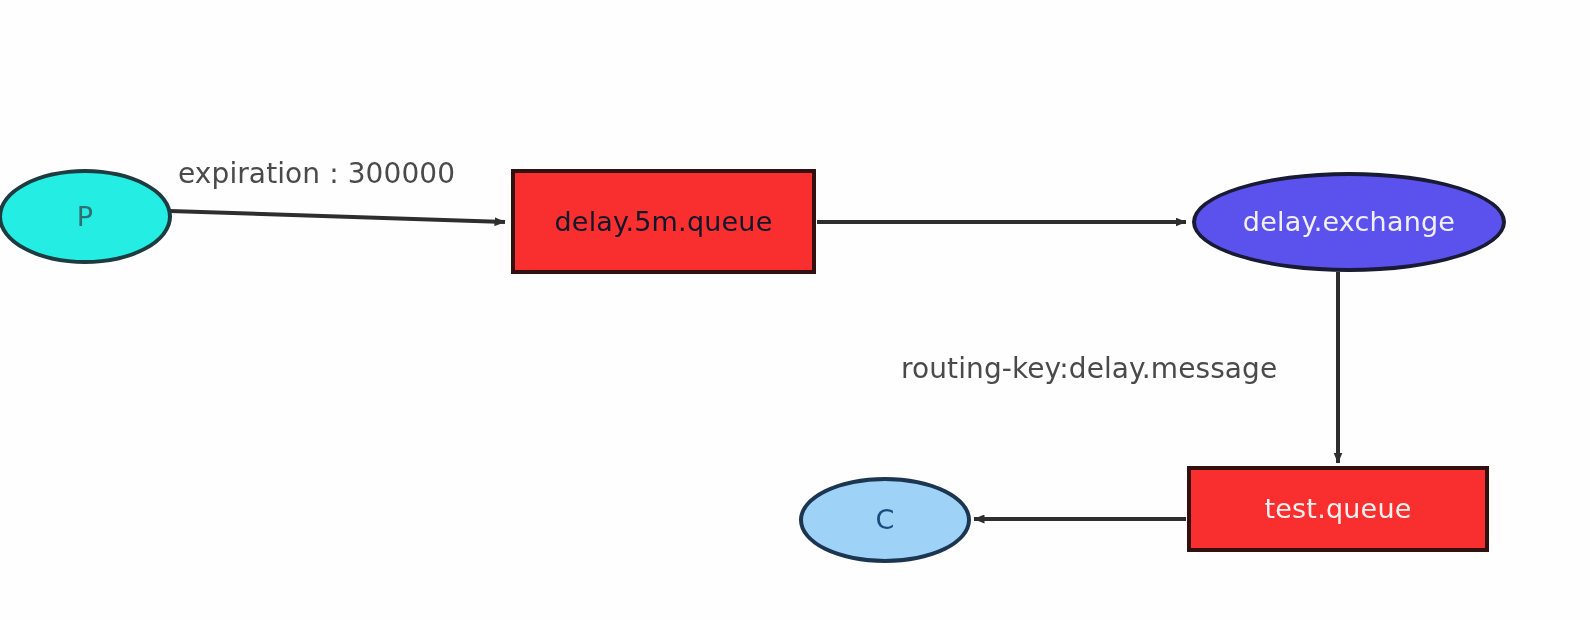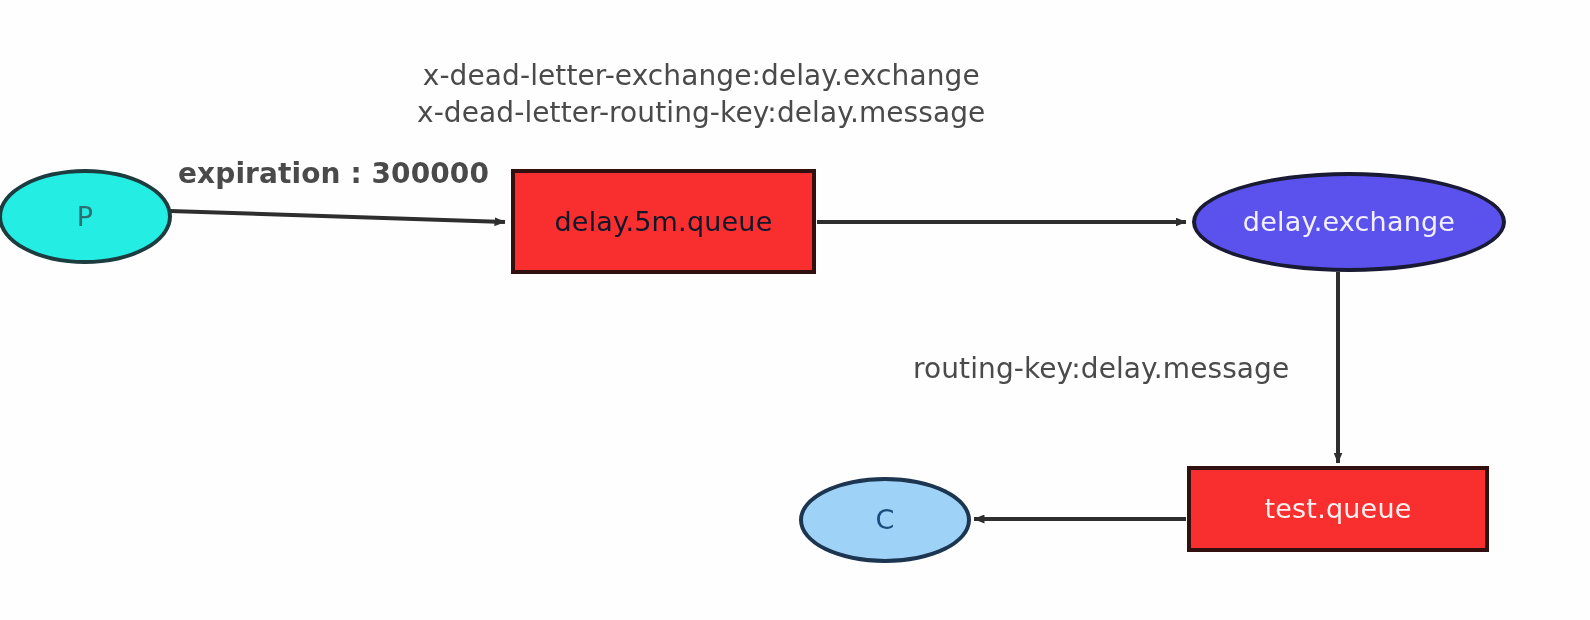--- a/index.html
+++ b/index.html
@@ -125,26 +125,24 @@
     top: 58px;
     text-align: center;
     line-height: 1.32;
   }
   #label-dlx div {
     display: block;
   }
   #label-expiration {
     left: 178px;
     top: 157px;
-    font-weight: bold;
   }
   #label-routing-key {
     left: 901px;
     top: 352px;
-    margin-left: 12px;
   }
 </style>
 </head>
 <body>
 
 <div id="diagram-canvas">
 
   <svg id="edge-layer" viewBox="0 0 1590 620" width="1590" height="620">
     <defs>
       <marker id="arrowhead" markerWidth="11" markerHeight="9" refX="10.5" refY="4.5" orient="auto" markerUnits="userSpaceOnUse">
@@ -154,24 +152,20 @@
 
     <line x1="170" y1="211" x2="505" y2="222" stroke="#2e2e2e" stroke-width="4" marker-end="url(#arrowhead)"></line>
 
     <line x1="817" y1="222" x2="1186" y2="222" stroke="#2e2e2e" stroke-width="4" marker-end="url(#arrowhead)"></line>
 
     <line x1="1338" y1="272" x2="1338" y2="463" stroke="#2e2e2e" stroke-width="4" marker-end="url(#arrowhead)"></line>
 
     <line x1="1186" y1="519" x2="974" y2="519" stroke="#2e2e2e" stroke-width="4" marker-end="url(#arrowhead)"></line>
   </svg>
 
-  <div class="edge-label" id="label-dlx">
-    <div>x-dead-letter-exchange:delay.exchange</div>
-    <div>x-dead-letter-routing-key:delay.message</div>
-  </div>
 
   <div class="edge-label" id="label-expiration">expiration : 300000</div>
 
   <div class="edge-label" id="label-routing-key">routing-key:delay.message</div>
 
   <div class="node node-ellipse" id="node-producer">
     <span class="node-label">P</span>
   </div>
 
   <div class="node" id="node-delay-queue">

